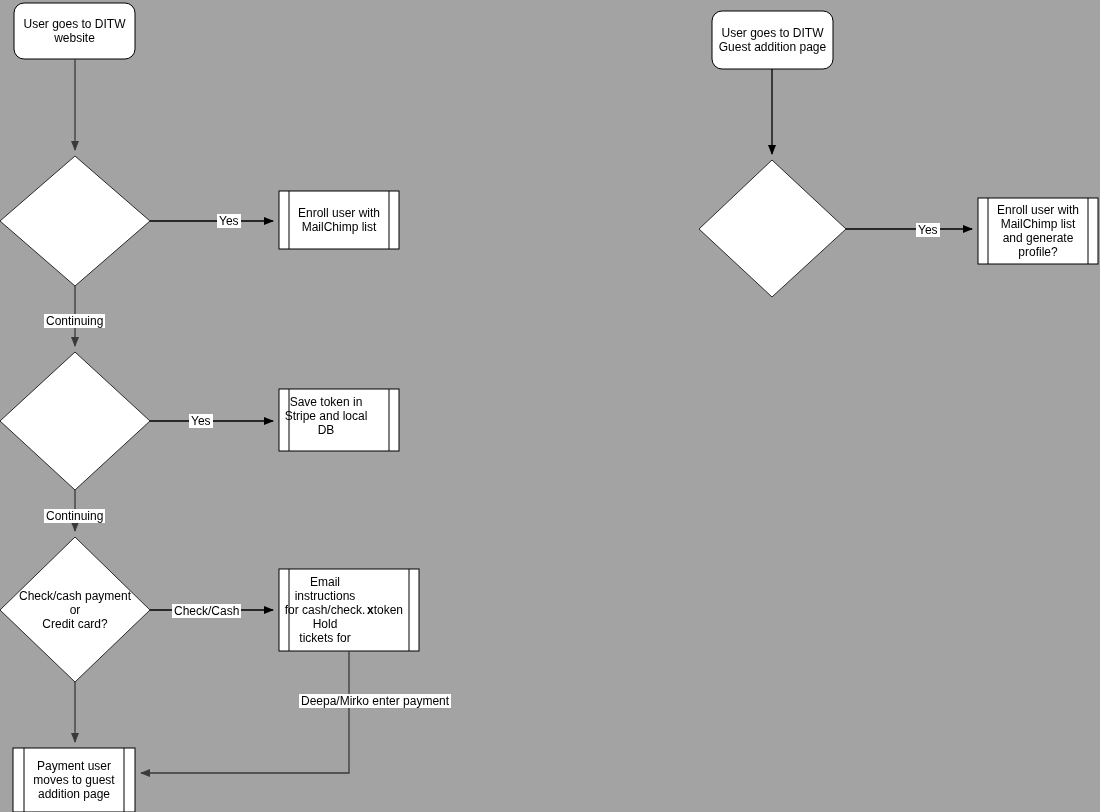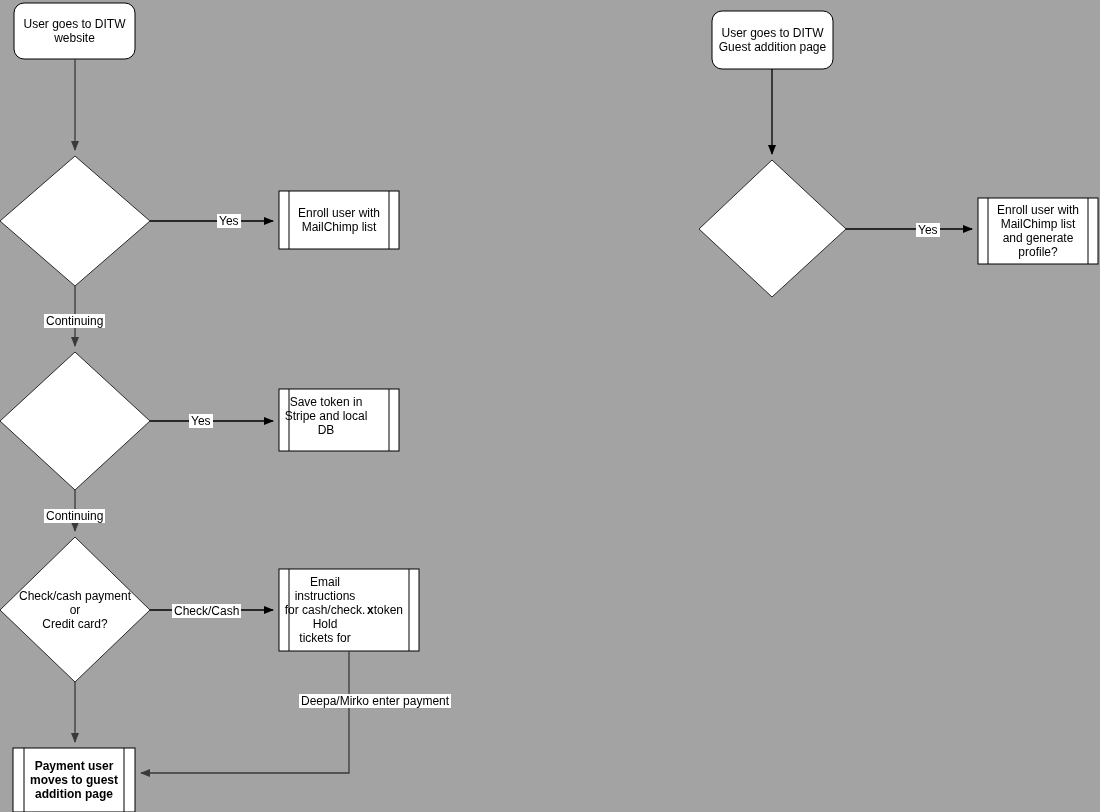--- a/index.html
+++ b/index.html
@@ -165,21 +165,21 @@
 DB</div>
 
   <div class="shape-text" style="left:-4px; top:587px; width:158px; height:46px;">Check/cash payment
 or
 Credit card?</div>
 
   <div class="shape-text" style="left:283px; top:569px; width:120px; height:82px;"><span>Email instructions
 for cash/check. Hold
 tickets for </span><b>x</b><span> token</span></div>
 
-  <div class="shape-text" style="left:24px; top:748px; width:100px; height:64px;font-weight:bold;">Payment user
+  <div class="shape-text" style="left:24px; top:748px; width:100px; height:64px;">Payment user
 moves to guest
 addition page</div>
 
   <div class="shape-text" style="left:712px; top:11px; width:121px; height:58px;">User goes to DITW
 Guest addition page</div>
 
 
   <div class="shape-text" style="left:988px; top:198px; width:100px; height:66px;">Enroll user with
 MailChimp list
 and generate

